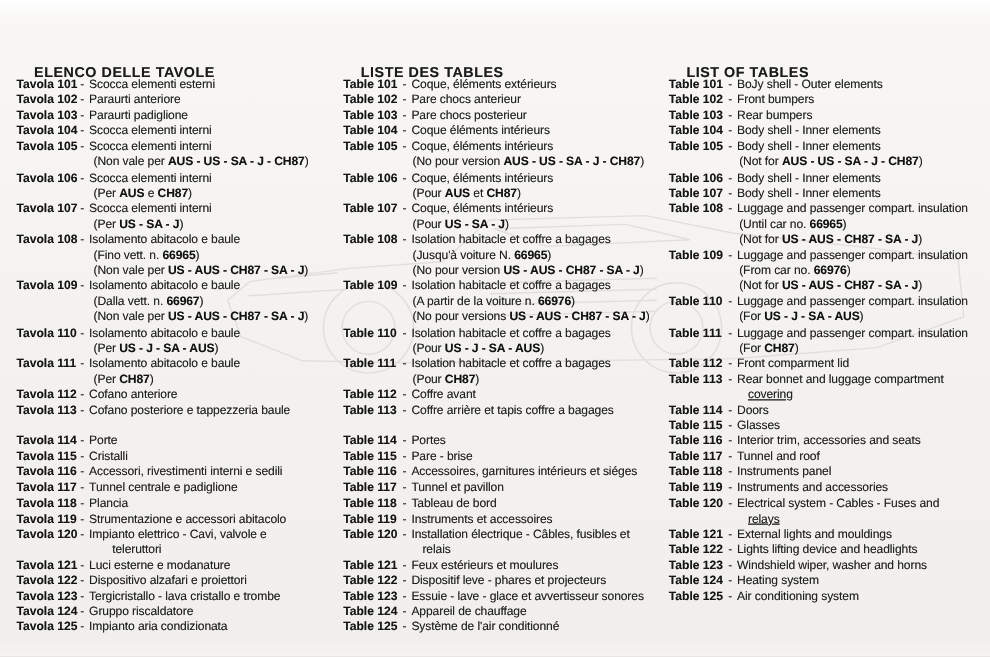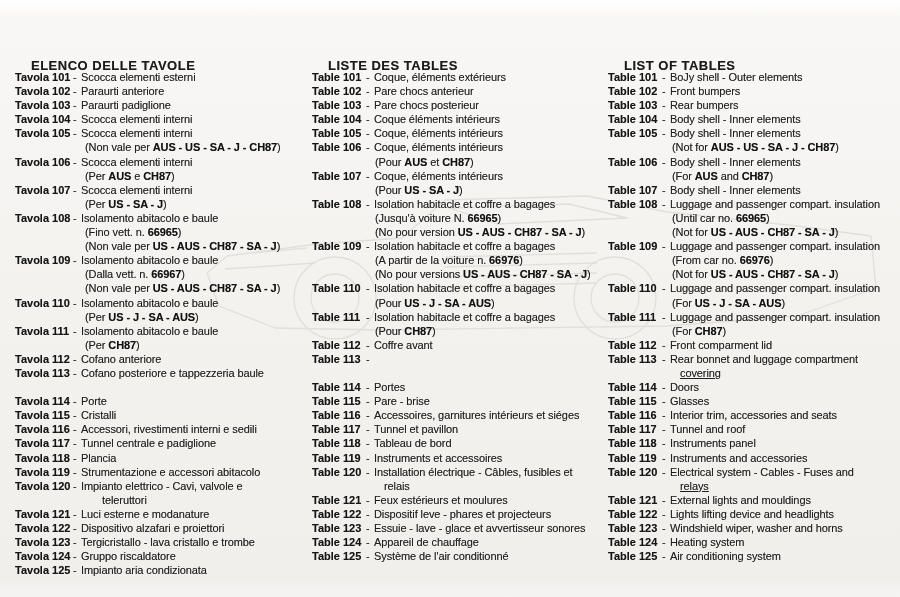--- a/index.html
+++ b/index.html
@@ -245,20 +245,23 @@
         <div class="row item">
           <span class="lbl">Table 104</span>
           <span class="sep">-</span>
           <span class="txt">Coque éléments intérieurs</span>
         </div>
         <div class="row item">
           <span class="lbl">Table 105</span>
           <span class="sep">-</span>
           <span class="txt">Coque, éléments intérieurs</span>
         </div>
+        <div class="row note">
+          <span class="txt">(No pour version <b>AUS - US - SA - J - CH87</b>)</span>
+        </div>
         <div class="row item">
           <span class="lbl">Table 106</span>
           <span class="sep">-</span>
           <span class="txt">Coque, éléments intérieurs</span>
         </div>
         <div class="row note">
           <span class="txt">(Pour <b>AUS</b> et <b>CH87</b>)</span>
         </div>
         <div class="row item">
           <span class="lbl">Table 107</span>
@@ -307,20 +310,21 @@
           <span class="txt">(Pour <b>CH87</b>)</span>
         </div>
         <div class="row item">
           <span class="lbl">Table 112</span>
           <span class="sep">-</span>
           <span class="txt">Coffre avant</span>
         </div>
         <div class="row item">
           <span class="lbl">Table 113</span>
           <span class="sep">-</span>
+          <span class="txt">Coffre arrière et tapis coffre a bagages</span>
         </div>
         <div class="row blank"></div>
         <div class="row item">
           <span class="lbl">Table 114</span>
           <span class="sep">-</span>
           <span class="txt">Portes</span>
         </div>
         <div class="row item">
           <span class="lbl">Table 115</span>
           <span class="sep">-</span>
@@ -411,23 +415,20 @@
           <span class="txt">Body shell - Inner elements</span>
         </div>
         <div class="row note">
           <span class="txt">(Not for <b>AUS - US - SA - J - CH87</b>)</span>
         </div>
         <div class="row item">
           <span class="lbl">Table 106</span>
           <span class="sep">-</span>
           <span class="txt">Body shell - Inner elements</span>
         </div>
-        <div class="row note">
-          <span class="txt">(For <b>AUS</b> and <b>CH87</b>)</span>
-        </div>
         <div class="row item">
           <span class="lbl">Table 107</span>
           <span class="sep">-</span>
           <span class="txt">Body shell - Inner elements</span>
         </div>
         <div class="row item">
           <span class="lbl">Table 108</span>
           <span class="sep">-</span>
           <span class="txt">Luggage and passenger compart. insulation</span>
         </div>

